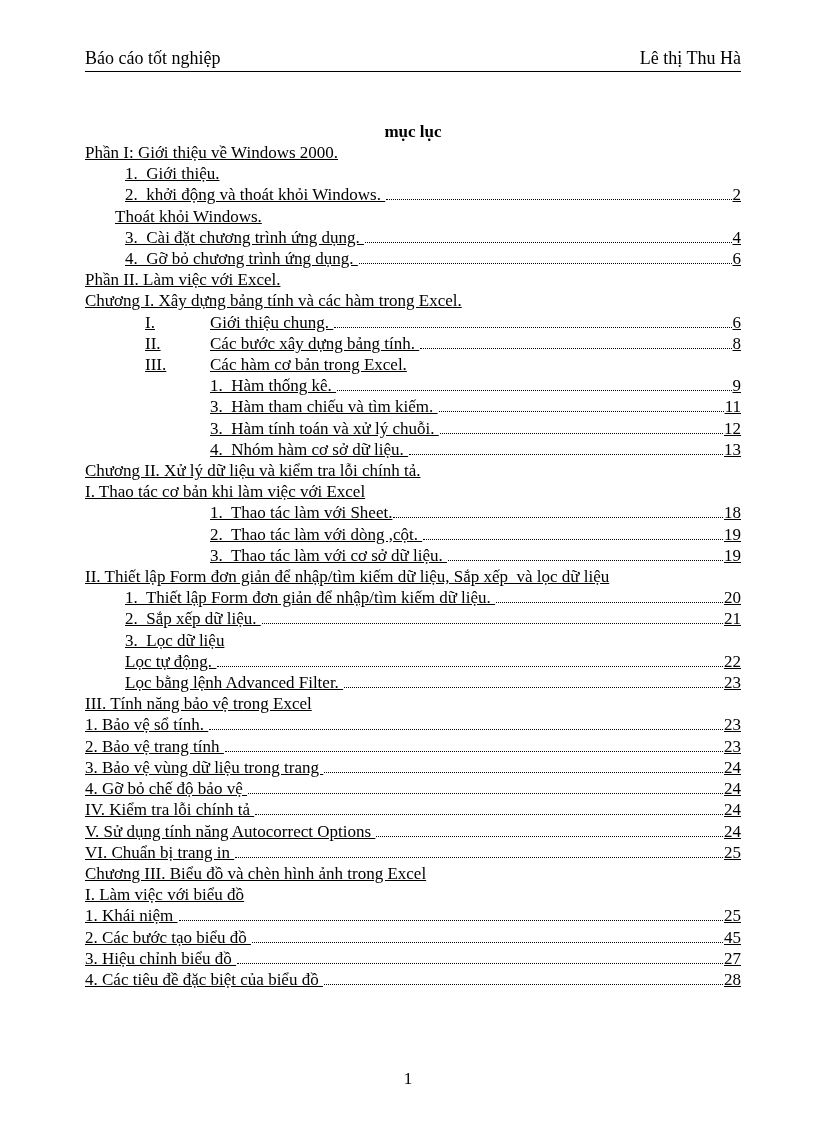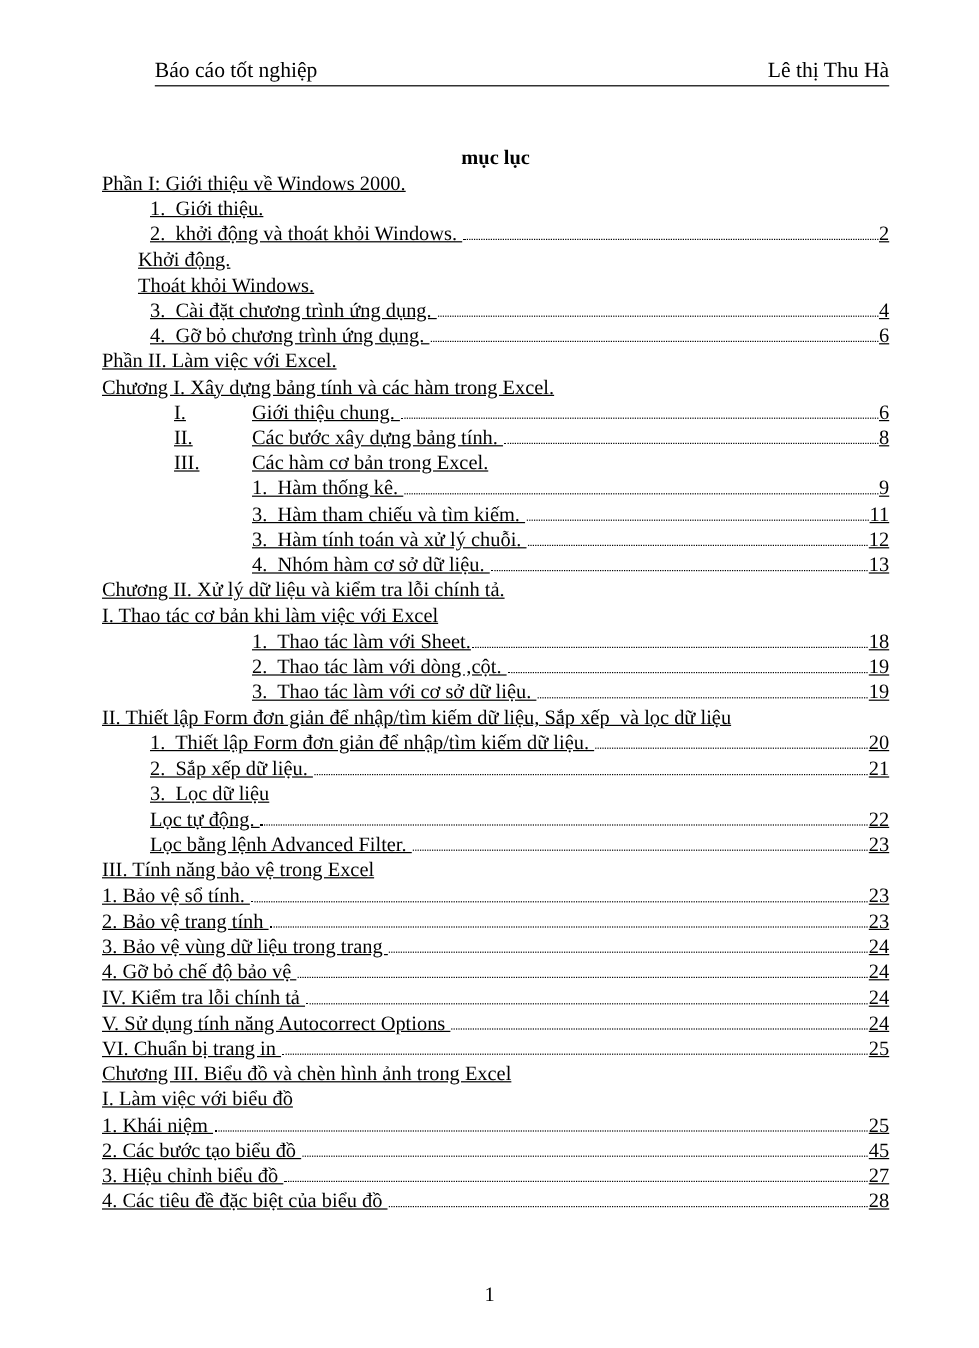--- a/index.html
+++ b/index.html
@@ -15,21 +15,20 @@
     box-sizing: border-box;
     position: relative;
   }
   .header-row {
     display: flex;
     justify-content: space-between;
     font-size: 18px;
     padding-bottom: 2px;
     border-bottom: 1.5px solid #000;
     margin-bottom: 50px;
-    margin-left: 44px;
   }
   .title {
     text-align: center;
     font-weight: bold;
     font-size: 17px;
   }
   .body {
     font-size: 17px;
     line-height: 21.2px;
     text-decoration: underline;
@@ -74,21 +73,20 @@
     <span>Báo cáo tốt nghiệp</span>
     <span>Lê thị Thu Hà</span>
   </div>
 
   <div class="title">mục lục</div>
 
   <div class="body" id="toc-body">
       <div class="line indent-0"><span class="text">Phần I: Giới thiệu về Windows 2000.</span></div>
       <div class="line indent-1b"><span class="text">1.  Giới thiệu.</span></div>
       <div class="line indent-1b"><span class="text">2.  khởi động và thoát khỏi Windows. </span><span class="leader"></span><span class="pagenum">2</span></div>
-      <div class="line indent-1"><span class="text">Khởi động.</span></div>
       <div class="line indent-1"><span class="text">Thoát khỏi Windows.</span></div>
       <div class="line indent-1b"><span class="text">3.  Cài đặt chương trình ứng dụng. </span><span class="leader"></span><span class="pagenum">4</span></div>
       <div class="line indent-1b"><span class="text">4.  Gỡ bỏ chương trình ứng dụng. </span><span class="leader"></span><span class="pagenum">6</span></div>
       <div class="line indent-0"><span class="text">Phần II. Làm việc với Excel.</span></div>
       <div class="line indent-0"><span class="text">Chương I. Xây dựng bảng tính và các hàm trong Excel.</span></div>
       <div class="line indent-r"><span class="prefix-r">I.</span><span class="text">Giới thiệu chung. </span><span class="leader"></span><span class="pagenum">6</span></div>
       <div class="line indent-r"><span class="prefix-r">II.</span><span class="text">Các bước xây dựng bảng tính. </span><span class="leader"></span><span class="pagenum">8</span></div>
       <div class="line indent-r"><span class="prefix-r">III.</span><span class="text">Các hàm cơ bản trong Excel.</span></div>
       <div class="line indent-sub3"><span class="text">1.  Hàm thống kê. </span><span class="leader"></span><span class="pagenum">9</span></div>
       <div class="line indent-sub3"><span class="text">3.  Hàm tham chiếu và tìm kiếm. </span><span class="leader"></span><span class="pagenum">11</span></div>

